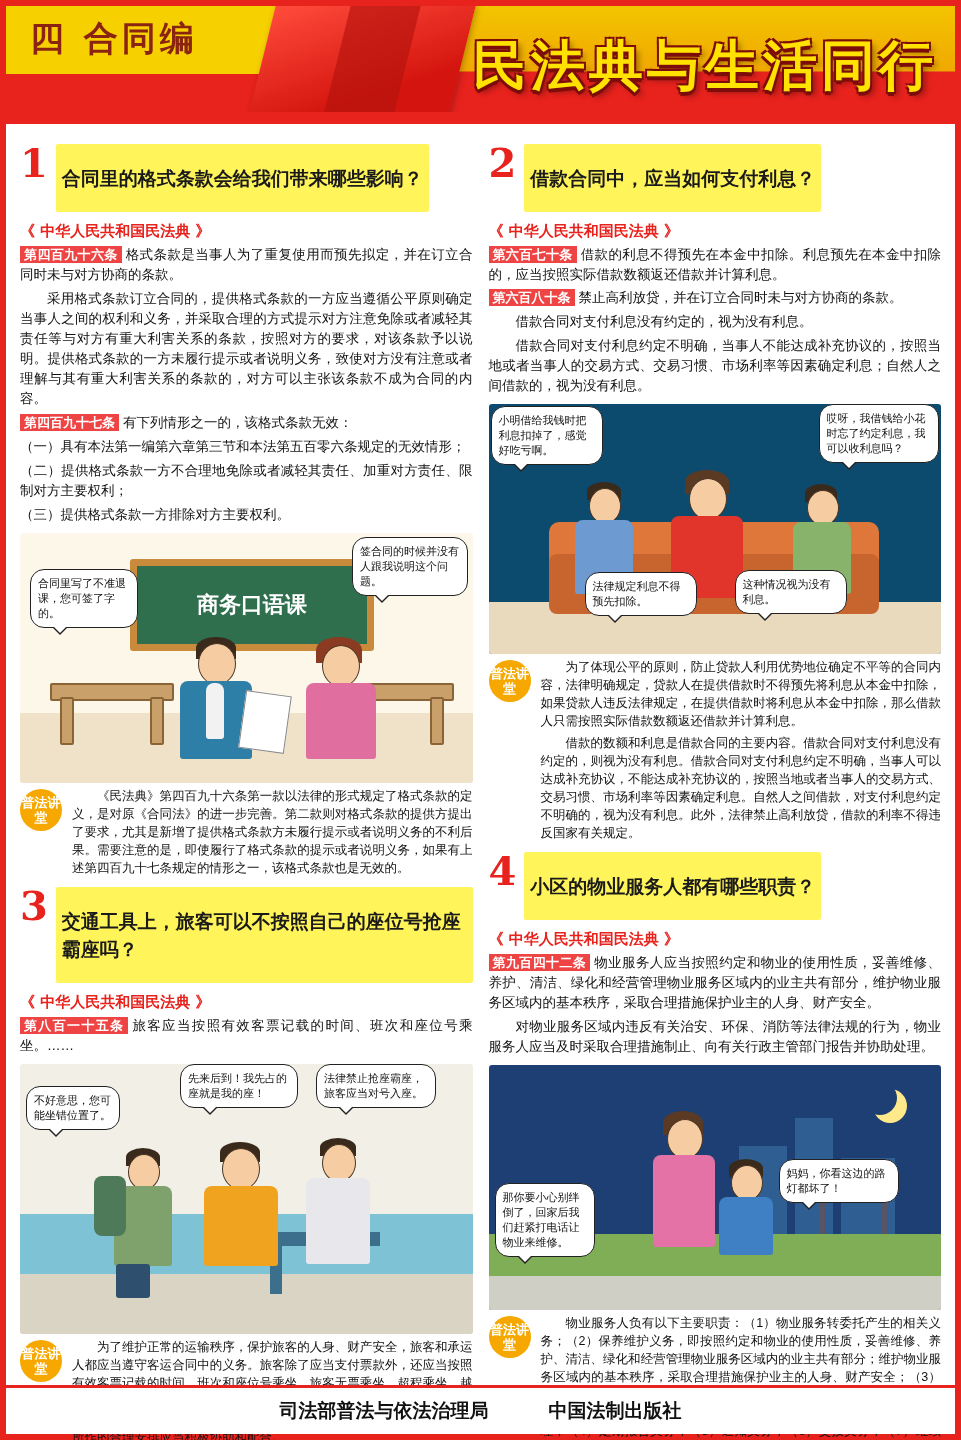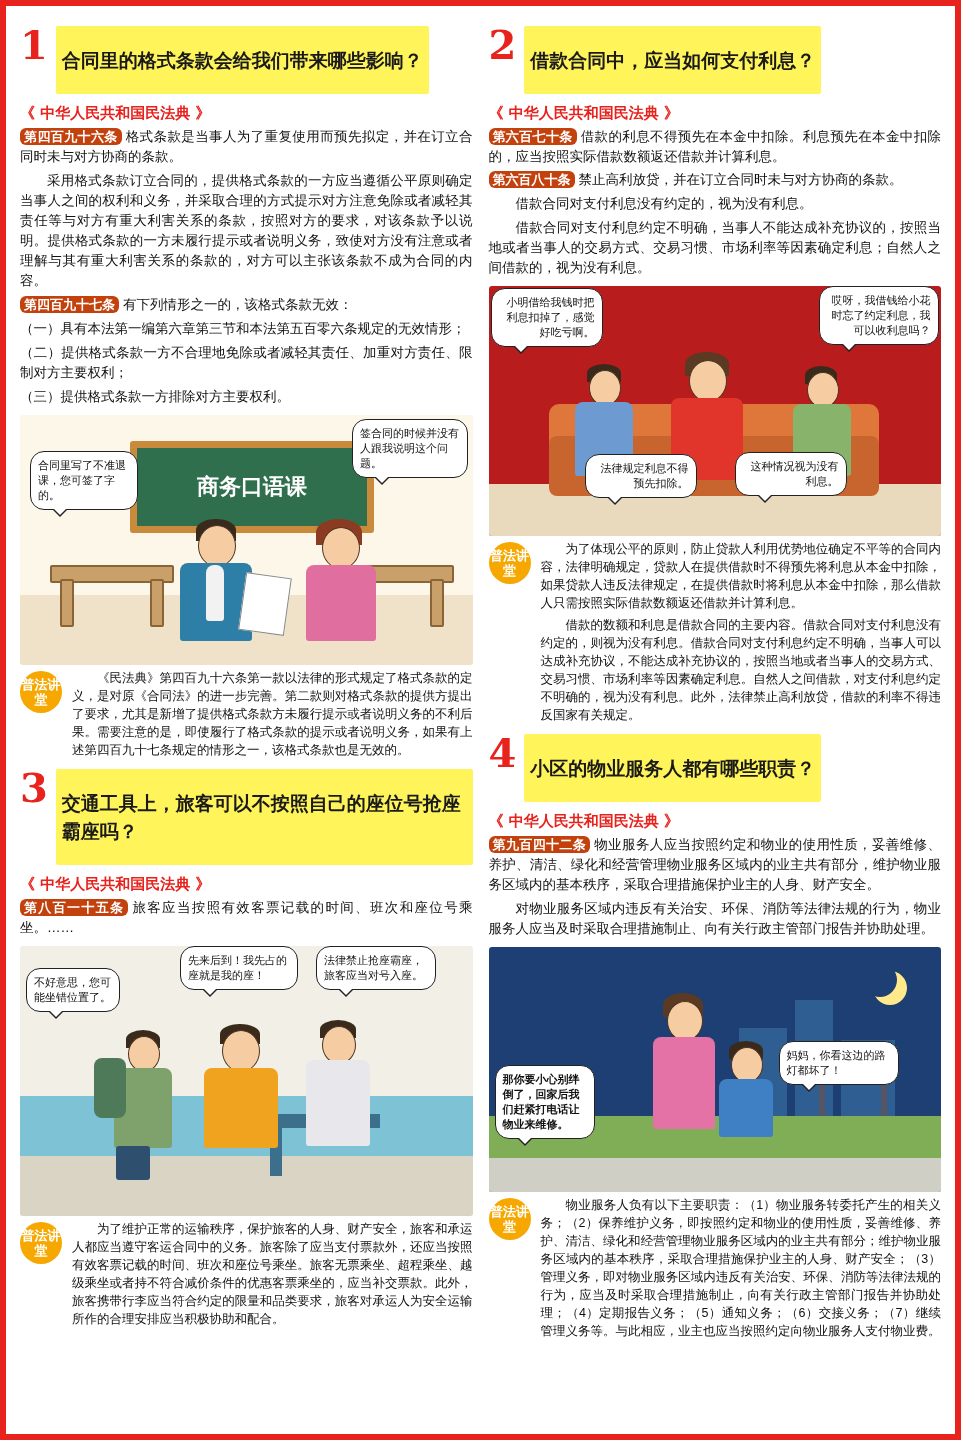--- a/index.html
+++ b/index.html
@@ -74,22 +74,22 @@
     font-size:19px;font-weight:bold;color:#1a1a1a;line-height:28px;
     padding:20px 6px;border-radius:2px;
     font-family:"DejaVu Serif","Liberation Serif",serif;
   }
   .lawtitle{
     color:#e8221d;font-weight:bold;font-size:15px;margin:10px 0 4px 0;
     font-family:"DejaVu Serif","Liberation Serif",serif;
   }
   .article{margin:3px 0;font-size:13.5px;line-height:20px;color:#111;text-align:justify;}
   .artno{
-    background:#c2410c;color:#fff;font-weight:bold;padding:1px 4px;
-    border-radius:6px;font-size:13px;margin-right:4px;white-space:nowrap;
+    background:#ef4444;color:#fff;font-weight:bold;padding:1px 4px;
+    border-radius:0;font-size:13px;margin-right:4px;white-space:nowrap;
   }
   .para{font-size:13.5px;line-height:20px;color:#111;text-indent:2em;margin:4px 0;text-align:justify;}
   .para.noind{text-indent:0;}
   
   .illus{position:relative;margin-top:8px;border-radius:3px;overflow:hidden;}
   .bubble{
     position:absolute;background:#fff;border:1.5px solid #222;border-radius:14px;
     font-size:11px;line-height:15px;color:#111;padding:6px 7px;z-index:6;
   }
   .bubble:after{
@@ -126,39 +126,48 @@
     color:#fff;font-size:22px;font-weight:bold;display:flex;align-items:center;justify-content:center;
     font-family:"DejaVu Serif","Liberation Serif",serif;
   }
   .floor{position:absolute;left:0;bottom:0;width:100%;height:70px;background:#efe2c8;}
   .desk{position:absolute;background:#caa06a;border:2px solid #8a6437;border-radius:2px;}
   .person{position:absolute;}
   .head{position:absolute;border-radius:50%;background:#f6cda3;border:1.5px solid #4a3423;}
   .body-sh{position:absolute;border-radius:8px 8px 3px 3px;}
   .hair{position:absolute;background:#3a2a1c;border-radius:50% 50% 0 0;}
   
-  .s2{height:250px;background:#b91c1c;text-align:right;}
+  .s2{height:250px;background:#0c4a6e;}
   .sofa{position:absolute;left:60px;bottom:40px;width:330px;height:60px;background:#c8652f;border-radius:8px;}
   .sofa-b{position:absolute;left:60px;bottom:86px;width:330px;height:46px;background:#e0773a;border-radius:10px 10px 0 0;}
   
   .s3{height:270px;background:#f2efe6;}
   
   .s4{height:245px;background:#1d3f73;}
   .moon{position:absolute;right:44px;top:16px;width:34px;height:34px;border-radius:50%;
         box-shadow:10px 8px 0 0 #ffe98a;}
   .bldg{position:absolute;bottom:72px;background:#2f5f92;}
   .ground4{position:absolute;left:0;bottom:0;width:100%;height:76px;background:#7fae57;}
   .path4{position:absolute;left:0;bottom:0;width:100%;height:34px;background:#cfcfc6;}
   .lamp{position:absolute;bottom:76px;width:6px;height:70px;background:#556;}
 </style>
 </head>
 <body>
 
 <div class="poster">
 
+  <div class="header">
+    <div class="hdr-left"></div>
+    <div class="hdr-left-band"></div>
+    <div class="ribbon"></div>
+    <div class="ribbon2"></div>
+    <div class="section-label">四 合同编</div>
+    <div class="main-title">民法典与生活同行</div>
+    <div class="hdr-stripe"></div>
+  </div>
 
   <div class="columns">
 
     <div class="col">
 
       <div>
         <div class="qhead">
           <div class="qnum">1</div>
           <div class="qtext">合同里的格式条款会给我们带来哪些影响？</div>
         </div>
@@ -338,26 +347,30 @@
             <div class="head" style="left:178px;top:54px;width:34px;height:38px;"></div>
             <div class="body-sh" style="left:164px;top:90px;width:62px;height:92px;background:#e472a6;"></div>
           </div>
 
           <div class="person">
             <div class="hair" style="left:240px;top:94px;width:34px;height:18px;"></div>
             <div class="head" style="left:242px;top:100px;width:30px;height:34px;"></div>
             <div class="body-sh" style="left:230px;top:132px;width:54px;height:58px;background:#3f7fc4;"></div>
           </div>
 
-          <div class="bubble" style="left:6px;top:118px;width:84px;font-weight:bold;">那你要小心别绊倒了，回家后我们赶紧打电话让物业来维修。</div>
+          <div class="bubble" style="left:6px;top:118px;width:84px;">那你要小心别绊倒了，回家后我们赶紧打电话让物业来维修。</div>
           <div class="bubble" style="left:290px;top:94px;width:104px;">妈妈，你看这边的路灯都坏了！</div>
         </div>
 
         <div class="comment">
           <div class="stamp">普法讲堂</div>
           <div class="para">物业服务人负有以下主要职责：（1）物业服务转委托产生的相关义务；（2）保养维护义务，即按照约定和物业的使用性质，妥善维修、养护、清洁、绿化和经营管理物业服务区域内的业主共有部分；维护物业服务区域内的基本秩序，采取合理措施保护业主的人身、财产安全；（3）管理义务，即对物业服务区域内违反有关治安、环保、消防等法律法规的行为，应当及时采取合理措施制止，向有关行政主管部门报告并协助处理；（4）定期报告义务；（5）通知义务；（6）交接义务；（7）继续管理义务等。与此相应，业主也应当按照约定向物业服务人支付物业费。</div>
         </div>
       </div>
     </div>
   </div>
 
+  <div class="footer">
+    <span>司法部普法与依法治理局</span>
+    <span>中国法制出版社</span>
+  </div>
 
 </div>
 
 </body></html>

